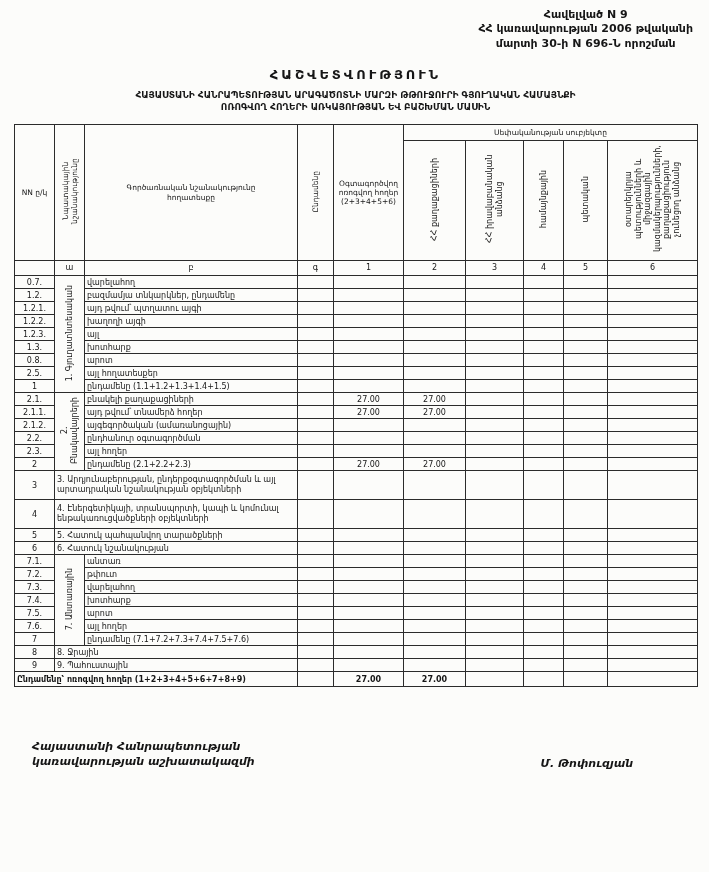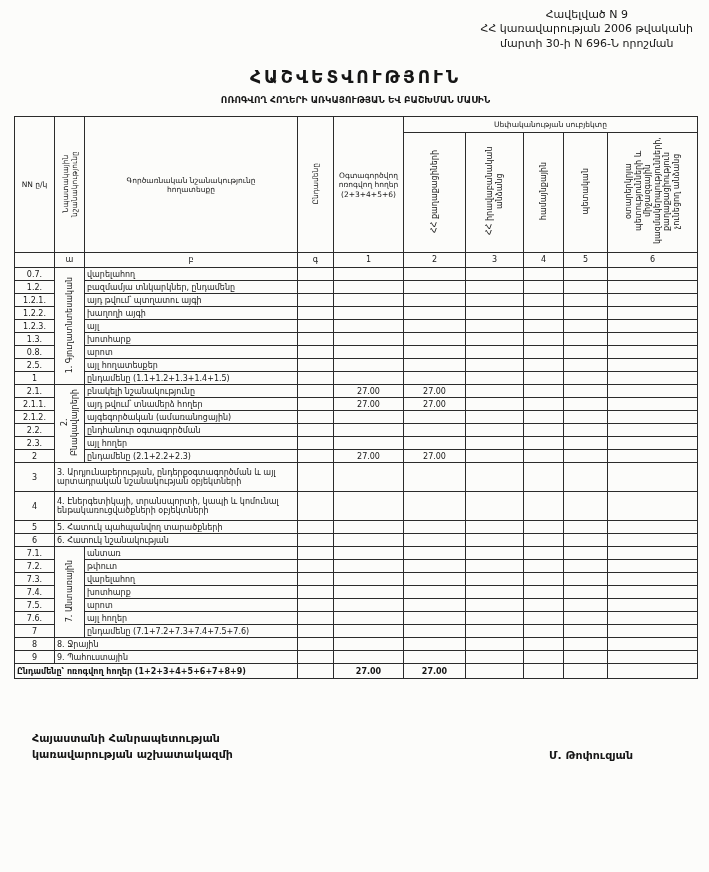--- a/index.html
+++ b/index.html
@@ -6,23 +6,23 @@
   html,body { margin:0; padding:0; }
   body {
     width:709px; height:872px; background:#fcfcfa;
     font-family:"DejaVu Sans","Liberation Sans",sans-serif;
     color:#161616; -webkit-font-smoothing:antialiased;
   }
   .page { padding:8px 12px 0 14px; }
 
   .annex {
     width:max-content; margin-left:auto; margin-right:4px;
-    text-align:center; font-weight:normal; font-size:11px; line-height:1.3;
+    text-align:center; font-weight:bold; font-size:11px; line-height:1.3;
   }
-  .title { text-align:center; font-weight:bold; font-size:17px; letter-spacing:3px; margin-top:16px; }
+  .title { text-align:center; font-weight:bold; font-size:13px; letter-spacing:3px; margin-top:16px; }
   .subtitle { text-align:center; font-weight:bold; font-size:9px; line-height:1.4; margin-top:7px; }
 
   table.report { border-collapse:collapse; table-layout:fixed; width:683px; margin-top:10px; }
   .report th, .report td { border:1px solid #2b2b2b; font-size:8px; overflow:hidden; padding:0 2px; }
   .report th { font-weight:normal; vertical-align:middle; text-align:center; padding:2px 1px; line-height:1.25; }
   tr.h1 th { height:16px; font-size:7.5px; }
   tr.h2 th { height:118px; }
   tr.letters th { height:13px; }
   .report td { height:13px; vertical-align:middle; }
   .num { text-align:center; }
@@ -35,37 +35,38 @@
   tr.total-row td { font-weight:bold; height:15px; }
   .rot {
     display:inline-block; writing-mode:vertical-rl; transform:rotate(180deg);
     line-height:1.2; white-space:normal; max-height:112px;
   }
   .grp .rot { max-height:110px; }
   .hwrap { display:inline-block; max-width:150px;text-align:center; }
   .footer {
     display:flex; justify-content:space-between; align-items:flex-end;
     margin-top:52px; padding:0 64px 0 18px;
-    font-weight:bold; font-size:11px;
+    font-weight:bold; font-size:11px;font-style:italic;
   }
   .footer-left { line-height:1.4; }
 </style>
 </head>
 <body>
 
 <div class="page">
 
   <div class="annex">
     <div>Հավելված N 9</div>
     <div>ՀՀ կառավարության 2006 թվականի</div>
     <div>մարտի 30-ի N 696-Ն որոշման</div>
   </div>
 
   <div class="title">ՀԱՇՎԵՏՎՈՒԹՅՈՒՆ</div>
   <div class="subtitle">
+    <div>ՀԱՅԱՍՏԱՆԻ ՀԱՆՐԱՊԵՏՈՒԹՅԱՆ ԱՐԱԳԱԾՈՏՆԻ ՄԱՐԶԻ ԹԹՈՒՋՈՒՐԻ ԳՅՈՒՂԱԿԱՆ ՀԱՄԱՅՆՔԻ</div>
     <div>ՈՌՈԳՎՈՂ ՀՈՂԵՐԻ ԱՌԿԱՅՈՒԹՅԱՆ ԵՎ ԲԱՇԽՄԱՆ ՄԱՍԻՆ</div>
   </div>
 
   <table class="report">
     <colgroup>
       <col style="width:40px">
         <col style="width:30px">
         <col style="width:213px">
         <col style="width:36px">
         <col style="width:70px">
@@ -203,21 +204,21 @@
           <td class="val"></td>
           <td class="val"></td>
           <td class="val"></td>
           <td class="val"></td>
           <td class="val"></td>
         </tr>
 
       <tr>
           <td class="num">2.1.</td>
           <td class="grp" rowspan="6"><span class="rot">2. Բնակավայրերի</span></td>
-          <td class="desc">բնակելի նշանակությունը</td>
+          <td class="desc">բնակելի քաղաքացիների</td>
           <td class="val"></td>
           <td class="val">27.00</td>
           <td class="val">27.00</td>
           <td class="val"></td>
           <td class="val"></td>
           <td class="val"></td>
           <td class="val"></td>
         </tr>
       <tr>
           <td class="num">2.1.1.</td>

